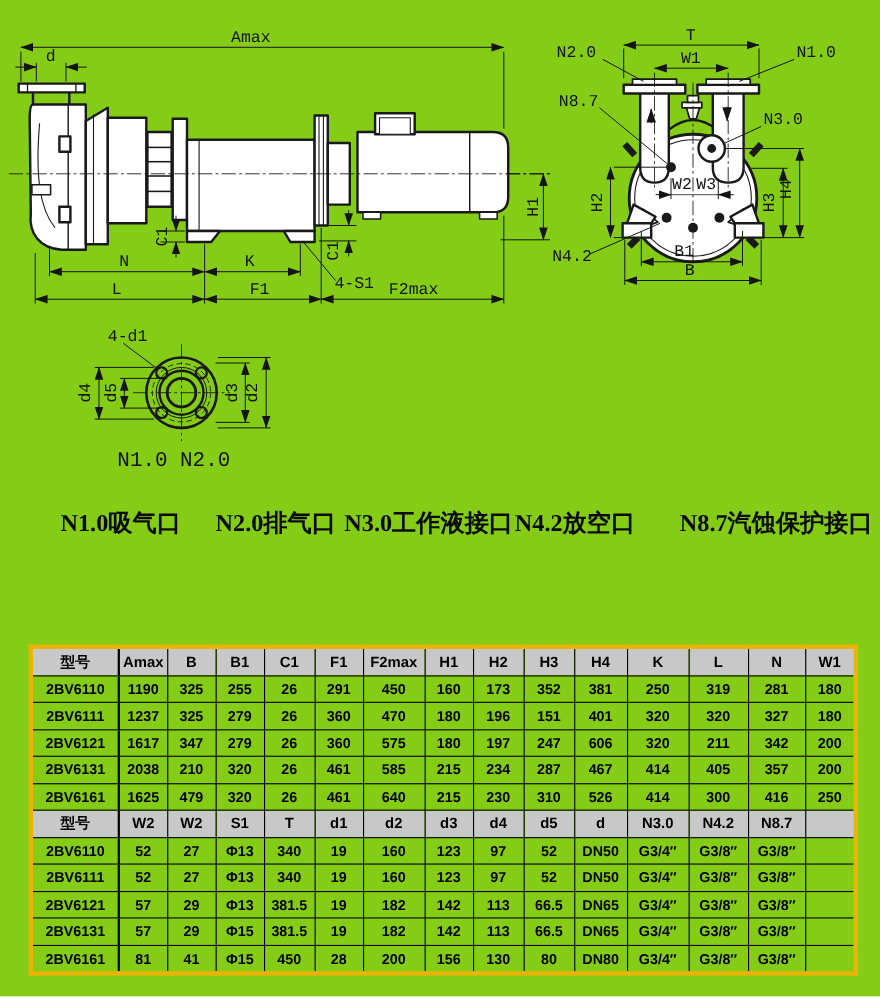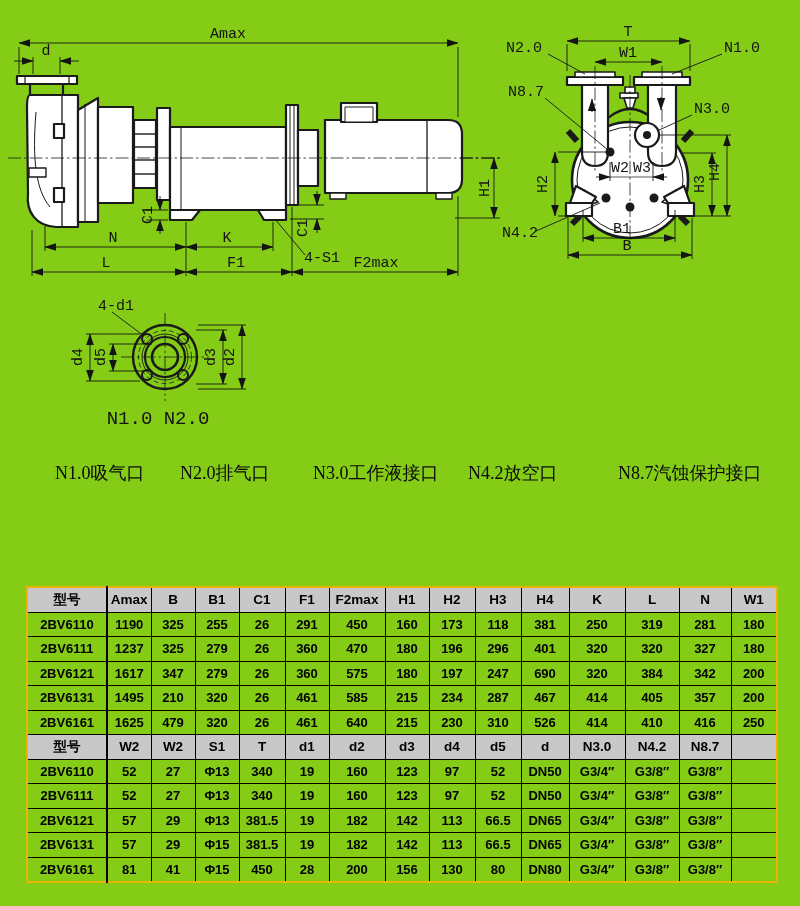--- a/index.html
+++ b/index.html
@@ -3,23 +3,23 @@
 <meta charset="utf-8">
 <style>
   html,body{margin:0;padding:0;background:#fff;}
   .page{position:relative;width:800px;height:906px;background:#84cc16;overflow:hidden;
         font-family:"Liberation Sans",sans-serif;color:#111;}
   .drawing-svg{position:absolute;left:0;top:0;}
   .dim-text{font-family:"Liberation Mono","DejaVu Sans Mono",monospace;font-size:15px;fill:#141414;}
   .cap-text{font-family:"Liberation Mono","DejaVu Sans Mono",monospace;font-size:19px;fill:#141414;}
   .legend-row{position:absolute;left:0;top:461px;width:800px;height:24px;}
   .legend-item{position:absolute;top:0;font-family:"Liberation Serif","DejaVu Serif",serif;
-               font-weight:normal;font-size:18px;color:#0a0a0a;white-space:nowrap;}
+               font-weight:bold;font-size:22px;color:#0a0a0a;white-space:nowrap;}
   table.dims{position:absolute;left:26px;top:586px;width:750px;border-collapse:collapse;
-             table-layout:fixed;border:2px solid #eab308;}
+             table-layout:fixed;border:4px solid #eab308;}
   table.dims td,table.dims th{border:1px solid #000;height:23.5px;padding:0;
       font-size:13px;font-weight:bold;text-align:center;vertical-align:middle;
       font-family:"Liberation Sans",sans-serif;color:#000;overflow:hidden;white-space:nowrap;}
   table.dims tr.hdr td,table.dims tr.hdr th{background:var(--hdr-bg,#c8c8c8);font-size:13.5px;}
   table.dims td:first-child,table.dims th:first-child{border-right-width:2px;}
 </style>
 </head>
 <body>
 
 <div class="page">
@@ -243,21 +243,21 @@
     <text class="dim-text" x="82" y="357" text-anchor="middle" transform="rotate(-90 82 357)">d4</text>
     <text class="dim-text" x="105" y="357" text-anchor="middle" transform="rotate(-90 105 357)">d5</text>
     <text class="dim-text" x="215" y="357" text-anchor="middle" transform="rotate(-90 215 357)">d3</text>
     <text class="dim-text" x="234" y="357" text-anchor="middle" transform="rotate(-90 234 357)">d2</text>
     <text class="cap-text" x="158" y="424" text-anchor="middle">N1.0 N2.0</text>
   </g>
 </svg>
 
 <div class="legend-row">
       <span class="legend-item" style="left: 55px;">N1.0吸气口</span>
-      <span class="legend-item" style="left: 180px;">N2.0排气口</span>
+      <span class="legend-item" style="left: 196px;">N2.0排气口</span>
       <span class="legend-item" style="left: 313px; text-align: center;">N3.0工作液接口</span>
       <span class="legend-item" style="left: 468px;">N4.2放空口</span>
       <span class="legend-item" style="left: 618px;">N8.7汽蚀保护接口</span>
     </div>
 
 <table class="dims" style="--hdr-bg: #c8c8c8;">
   <colgroup>
         <col style="width: 80px;">
         <col style="width: 44px;">
         <col style="width: 44px;">
@@ -295,64 +295,64 @@
         <tr>
           <td>2BV6110</td>
           <td>1190</td>
           <td>325</td>
           <td>255</td>
           <td>26</td>
           <td>291</td>
           <td>450</td>
           <td>160</td>
           <td>173</td>
-          <td>118</td>
+          <td>352</td>
           <td>381</td>
           <td>250</td>
           <td>319</td>
           <td>281</td>
           <td>180</td>
         </tr>
         <tr>
           <td>2BV6111</td>
           <td>1237</td>
           <td>325</td>
           <td>279</td>
           <td>26</td>
           <td>360</td>
           <td>470</td>
           <td>180</td>
           <td>196</td>
-          <td>296</td>
+          <td>151</td>
           <td>401</td>
           <td>320</td>
           <td>320</td>
           <td>327</td>
           <td>180</td>
         </tr>
         <tr>
           <td>2BV6121</td>
           <td>1617</td>
           <td>347</td>
           <td>279</td>
           <td>26</td>
           <td>360</td>
           <td>575</td>
           <td>180</td>
           <td>197</td>
           <td>247</td>
-          <td>690</td>
+          <td>606</td>
           <td>320</td>
-          <td>384</td>
+          <td>211</td>
           <td>342</td>
           <td>200</td>
         </tr>
         <tr>
           <td>2BV6131</td>
-          <td>1495</td>
+          <td>2038</td>
           <td>210</td>
           <td>320</td>
           <td>26</td>
           <td>461</td>
           <td>585</td>
           <td>215</td>
           <td>234</td>
           <td>287</td>
           <td>467</td>
           <td>414</td>
@@ -366,21 +366,21 @@
           <td>479</td>
           <td>320</td>
           <td>26</td>
           <td>461</td>
           <td>640</td>
           <td>215</td>
           <td>230</td>
           <td>310</td>
           <td>526</td>
           <td>414</td>
-          <td>410</td>
+          <td>300</td>
           <td>416</td>
           <td>250</td>
         </tr>
         <tr class="hdr">
           <th>型号</th>
           <th>W2</th>
           <th>W2</th>
           <th>S1</th>
           <th>T</th>
           <th>d1</th>

